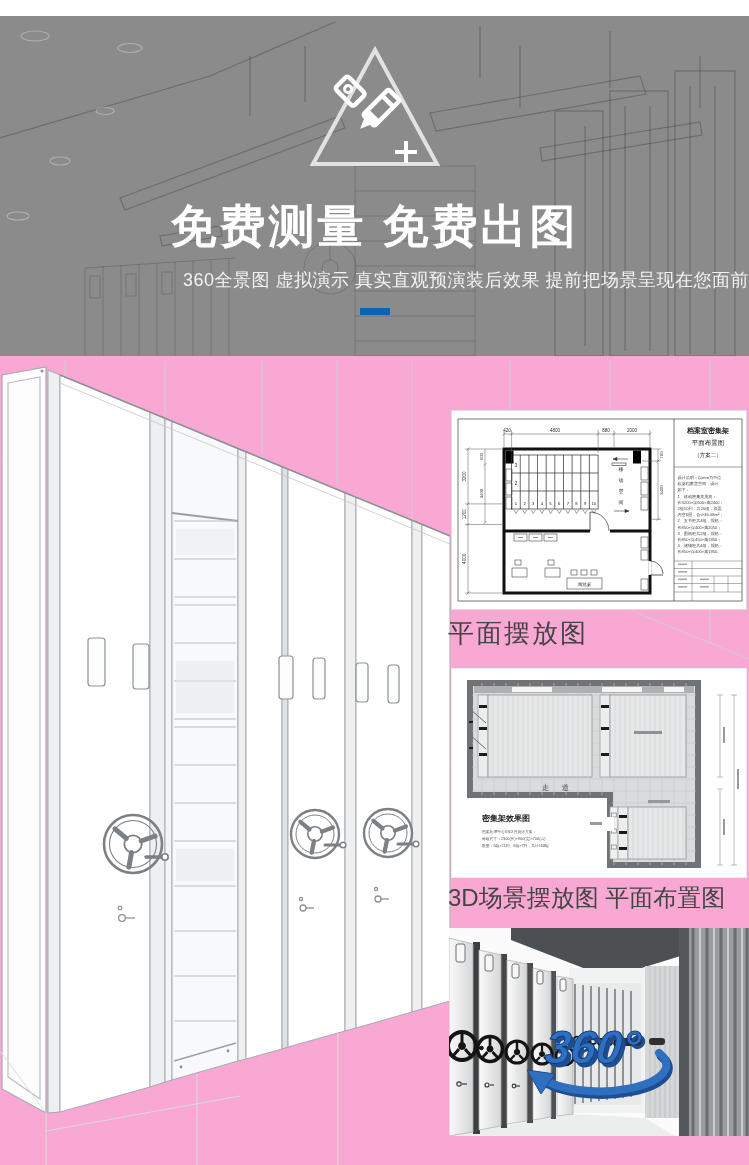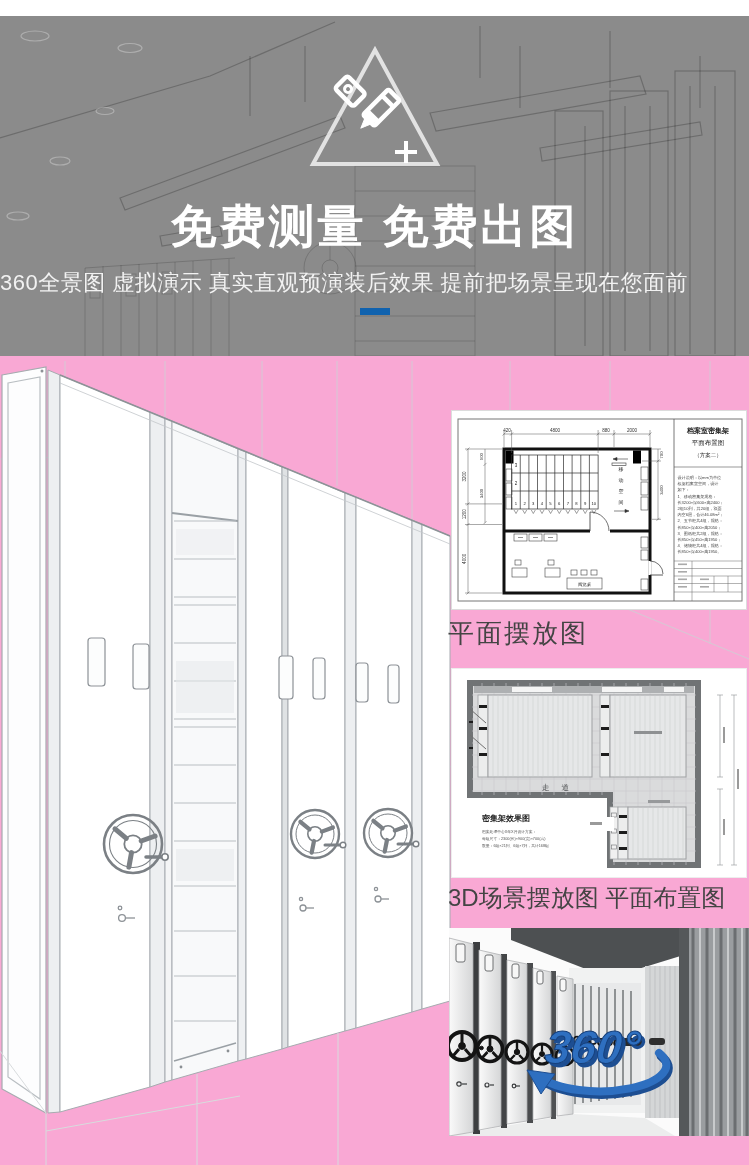--- a/index.html
+++ b/index.html
@@ -5,22 +5,22 @@
   html,body{margin:0;padding:0;background:#fff;}
   #canvas{position:relative;width:749px;height:1165px;margin:16px auto;background:#f9a8d4;overflow:hidden;
           font-family:"Liberation Sans",sans-serif;}
   svg text{font-family:"Liberation Sans",sans-serif;}
   
   .banner{position:absolute;top:0;left:0;width:749px;height:340px;background:#8b8b8b;overflow:hidden;}
   .banner .wire{position:absolute;top:0;left:0;}
   .badge{position:absolute;left:305px;top:26px;}
   .banner-title{position:absolute;top:180px;left:0;width:100%;text-align:center;color:#ffffff;
                 font-size:46px;font-weight:bold;letter-spacing:3px;white-space:nowrap;}
-  .banner-sub{position:absolute;top:252px;left:0;width:100%;text-align:left;color:#f2f2f2;
-              font-size:22px;letter-spacing:0.5px;white-space:nowrap;}
+  .banner-sub{position:absolute;top:252px;left:0;width:100%;text-align:right;color:#f2f2f2;
+              font-size:18px;letter-spacing:0.5px;white-space:nowrap;}
   .accent-dash{position:absolute;top:292px;left:360px;width:30px;height:7px;background:#1062ae;}
   
   .sketch{position:absolute;top:345px;left:0;z-index:1;}
   
   .card{position:absolute;background:#fff;z-index:2;}
   .plan-card{left:451px;top:394px;width:294px;height:198px;border:1px solid #dcdcdc;}
   .scene-card{left:451px;top:652px;width:294px;height:208px;border:1px solid #ededed;}
   .pano-card{left:449px;top:912px;width:300px;height:208px;border:none;}
   .caption{position:absolute;left:448px;width:300px;color:#444;z-index:2;
            font-size:26px;letter-spacing:2px;white-space:nowrap;}

